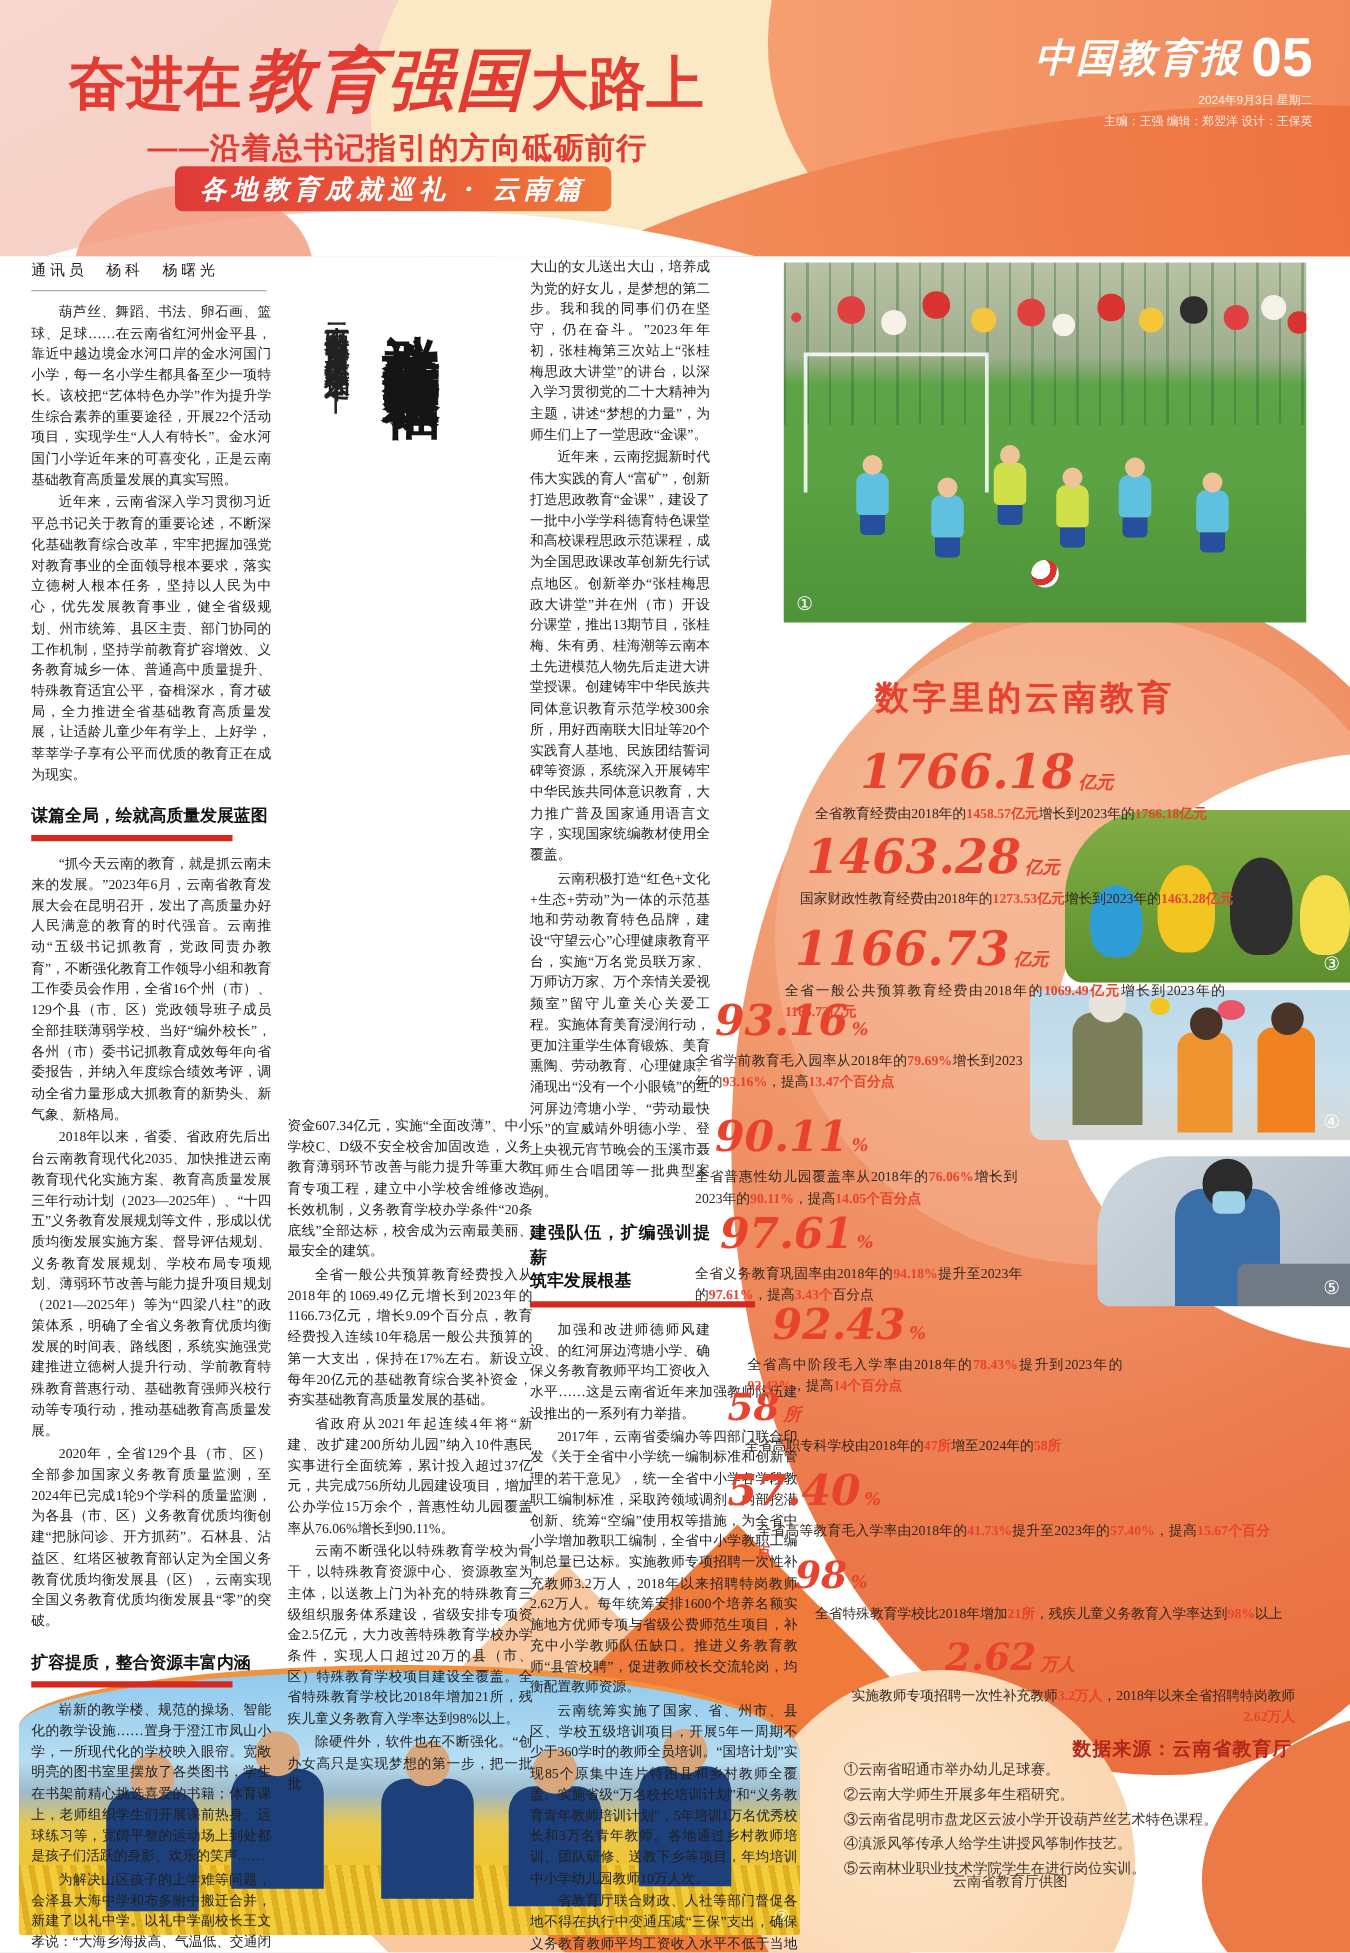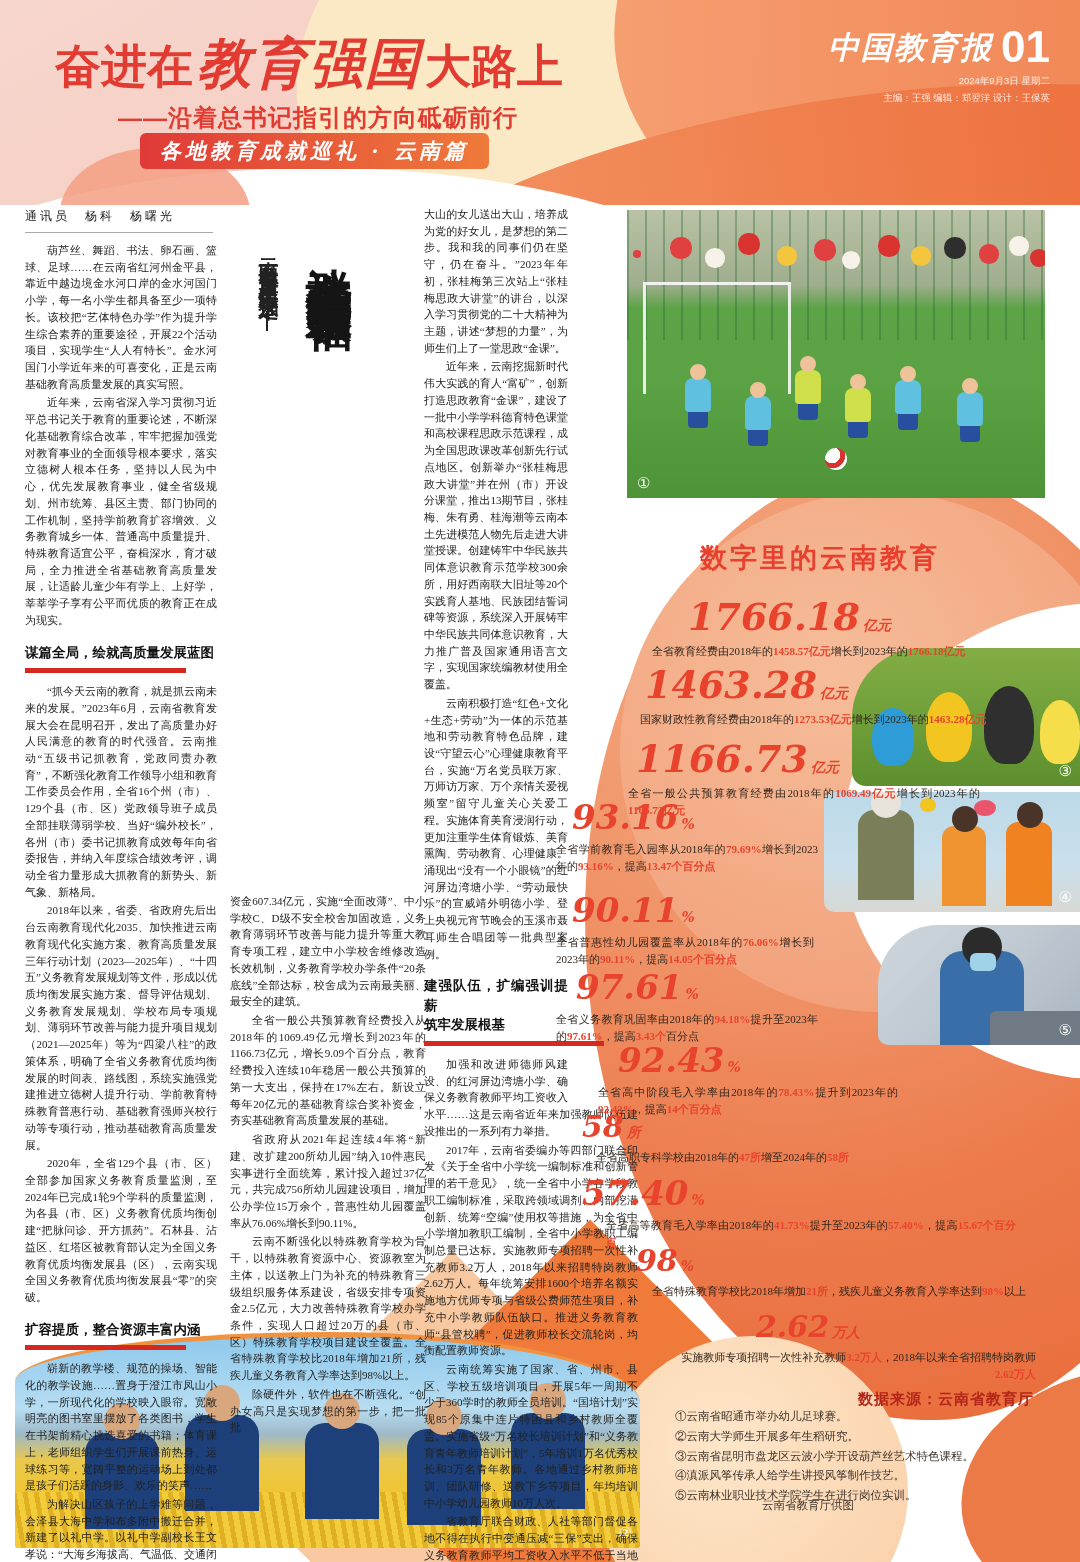--- a/index.html
+++ b/index.html
@@ -164,21 +164,21 @@
     <div class="shape sh-orange-sweep" data-name="decorative-orange-sweep"></div>
     <div class="shape sh-white-cut" data-name="decorative-white-curve"></div>
     <div class="shape sh-salmon-dot" data-name="decorative-salmon-circle"></div>
 
     <div class="main-title" data-name="page-title"><span class="t-sans" data-name="title-part-pre">奋进在</span> <span class="t-calli" data-name="title-calligraphy">教育强国</span> <span class="t-sans" data-name="title-part-post">大路上</span></div>
     <div class="subtitle" data-name="page-subtitle">——沿着总书记指引的方向砥砺前行</div>
     <div class="badge" data-name="series-badge">各地教育成就巡礼 · 云南篇</div>
 
     <div class="masthead" data-name="masthead">
       <div>
-        <span class="paper-name" data-name="paper-name">中国教育报</span><span class="page-num" data-name="page-number">01</span>
+        <span class="paper-name" data-name="paper-name">中国教育报</span><span class="page-num" data-name="page-number">05</span>
       </div>
       <div class="mast-small" data-name="date-line">2024年9月3日 星期二</div>
       <div class="mast-small" data-name="staff-line">主编：王强 编辑：郑翌洋 设计：王保英</div>
     </div>
   </div>
 
   <div class="photo1" data-name="photo-1-football-match">
     <div class="fence" data-name="photo-fence-texture"></div>
     <div class="balloons" data-name="photo-balloons"></div>
     <div class="goal" data-name="photo-goal-frame"></div>

